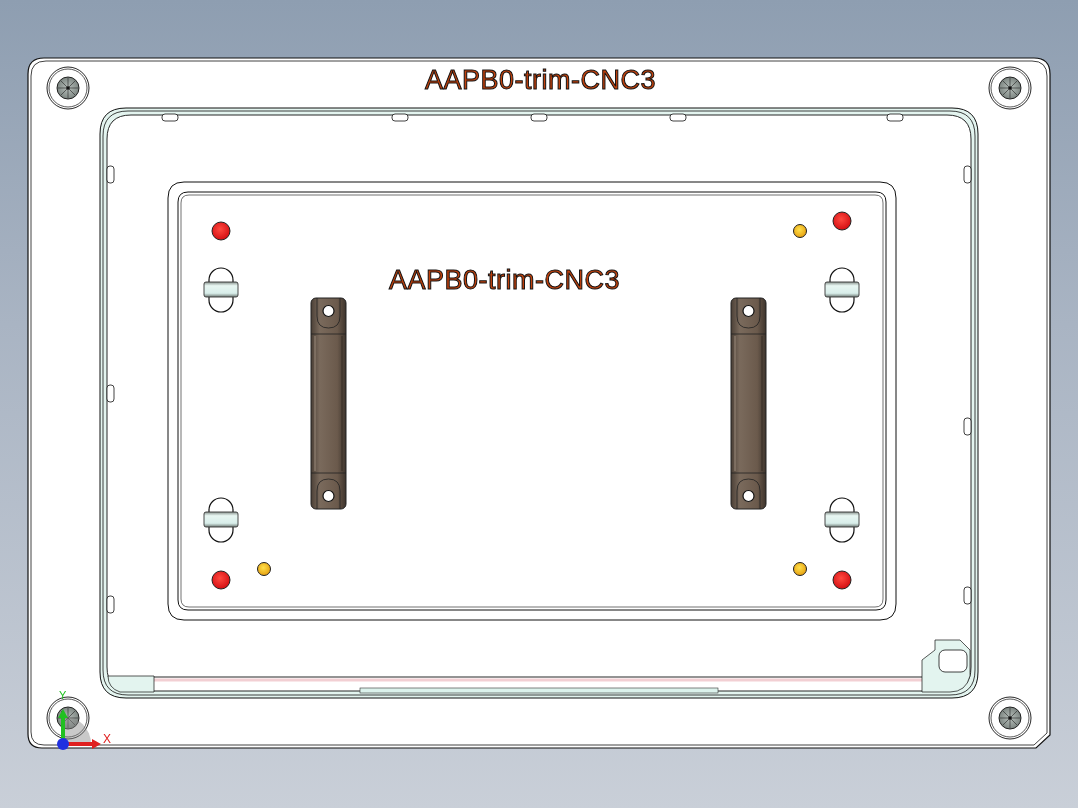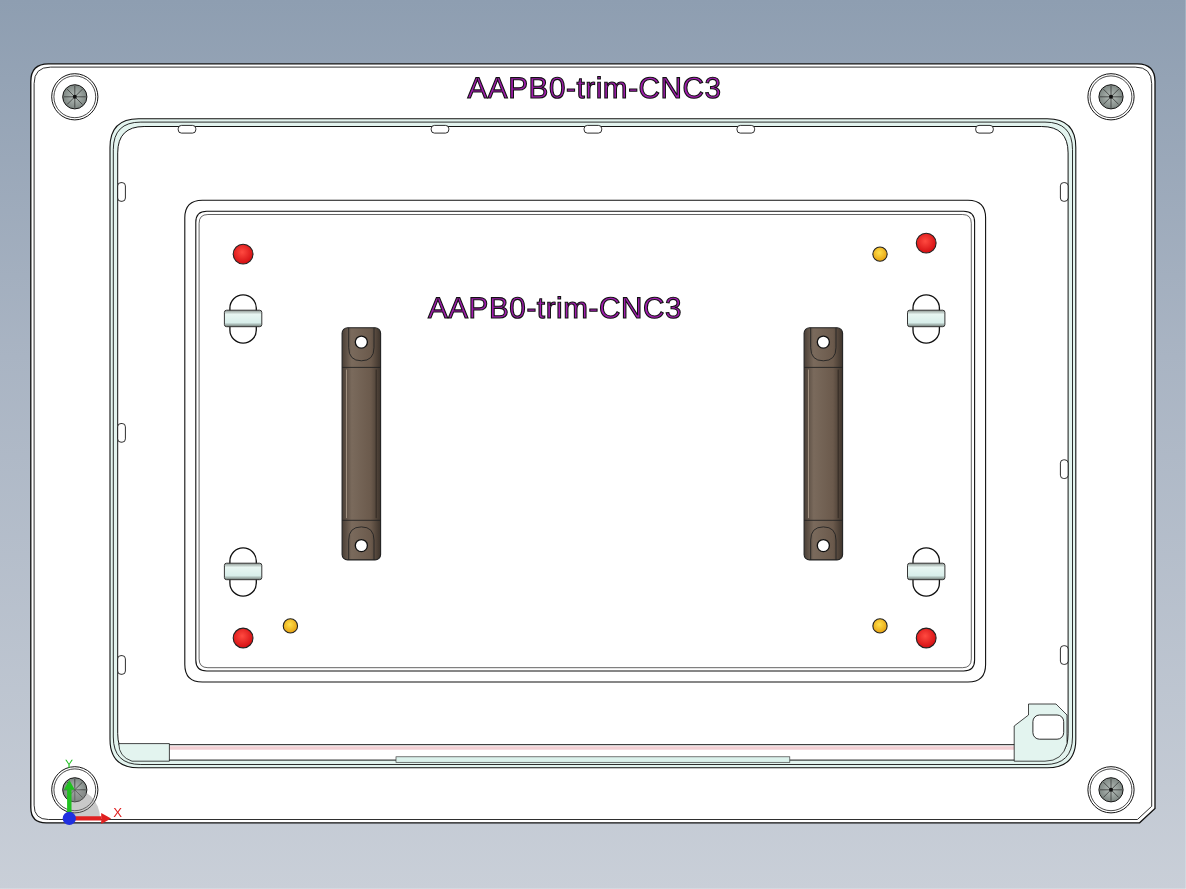--- a/index.html
+++ b/index.html
@@ -6,21 +6,21 @@
   body {
     width:1078px; height:808px; overflow:hidden;
     background: linear-gradient(180deg, #8e9eb1 0%, #a9b4c3 40%, #c9cfd8 100%);
     font-family: "Liberation Sans", sans-serif;
     position:relative;
   }
   .viewport { position:absolute; left:0; top:0; width:1078px; height:808px; }
   svg { position:absolute; left:0; top:0; }
   .lbl {
     position:absolute; font-family:"Liberation Sans", sans-serif;
-    color:#a21caf; -webkit-text-stroke:1px #111; font-size:27px; letter-spacing:0.5px;
+    color:#c2410c; -webkit-text-stroke:1px #111; font-size:27px; letter-spacing:0.5px;
     white-space:nowrap; line-height:1;
   }
   .hot { position:absolute; }
 </style>
 </head>
 <body>
 
 <div class="viewport">
 
 <svg width="1078" height="808" viewBox="0 0 1078 808">

